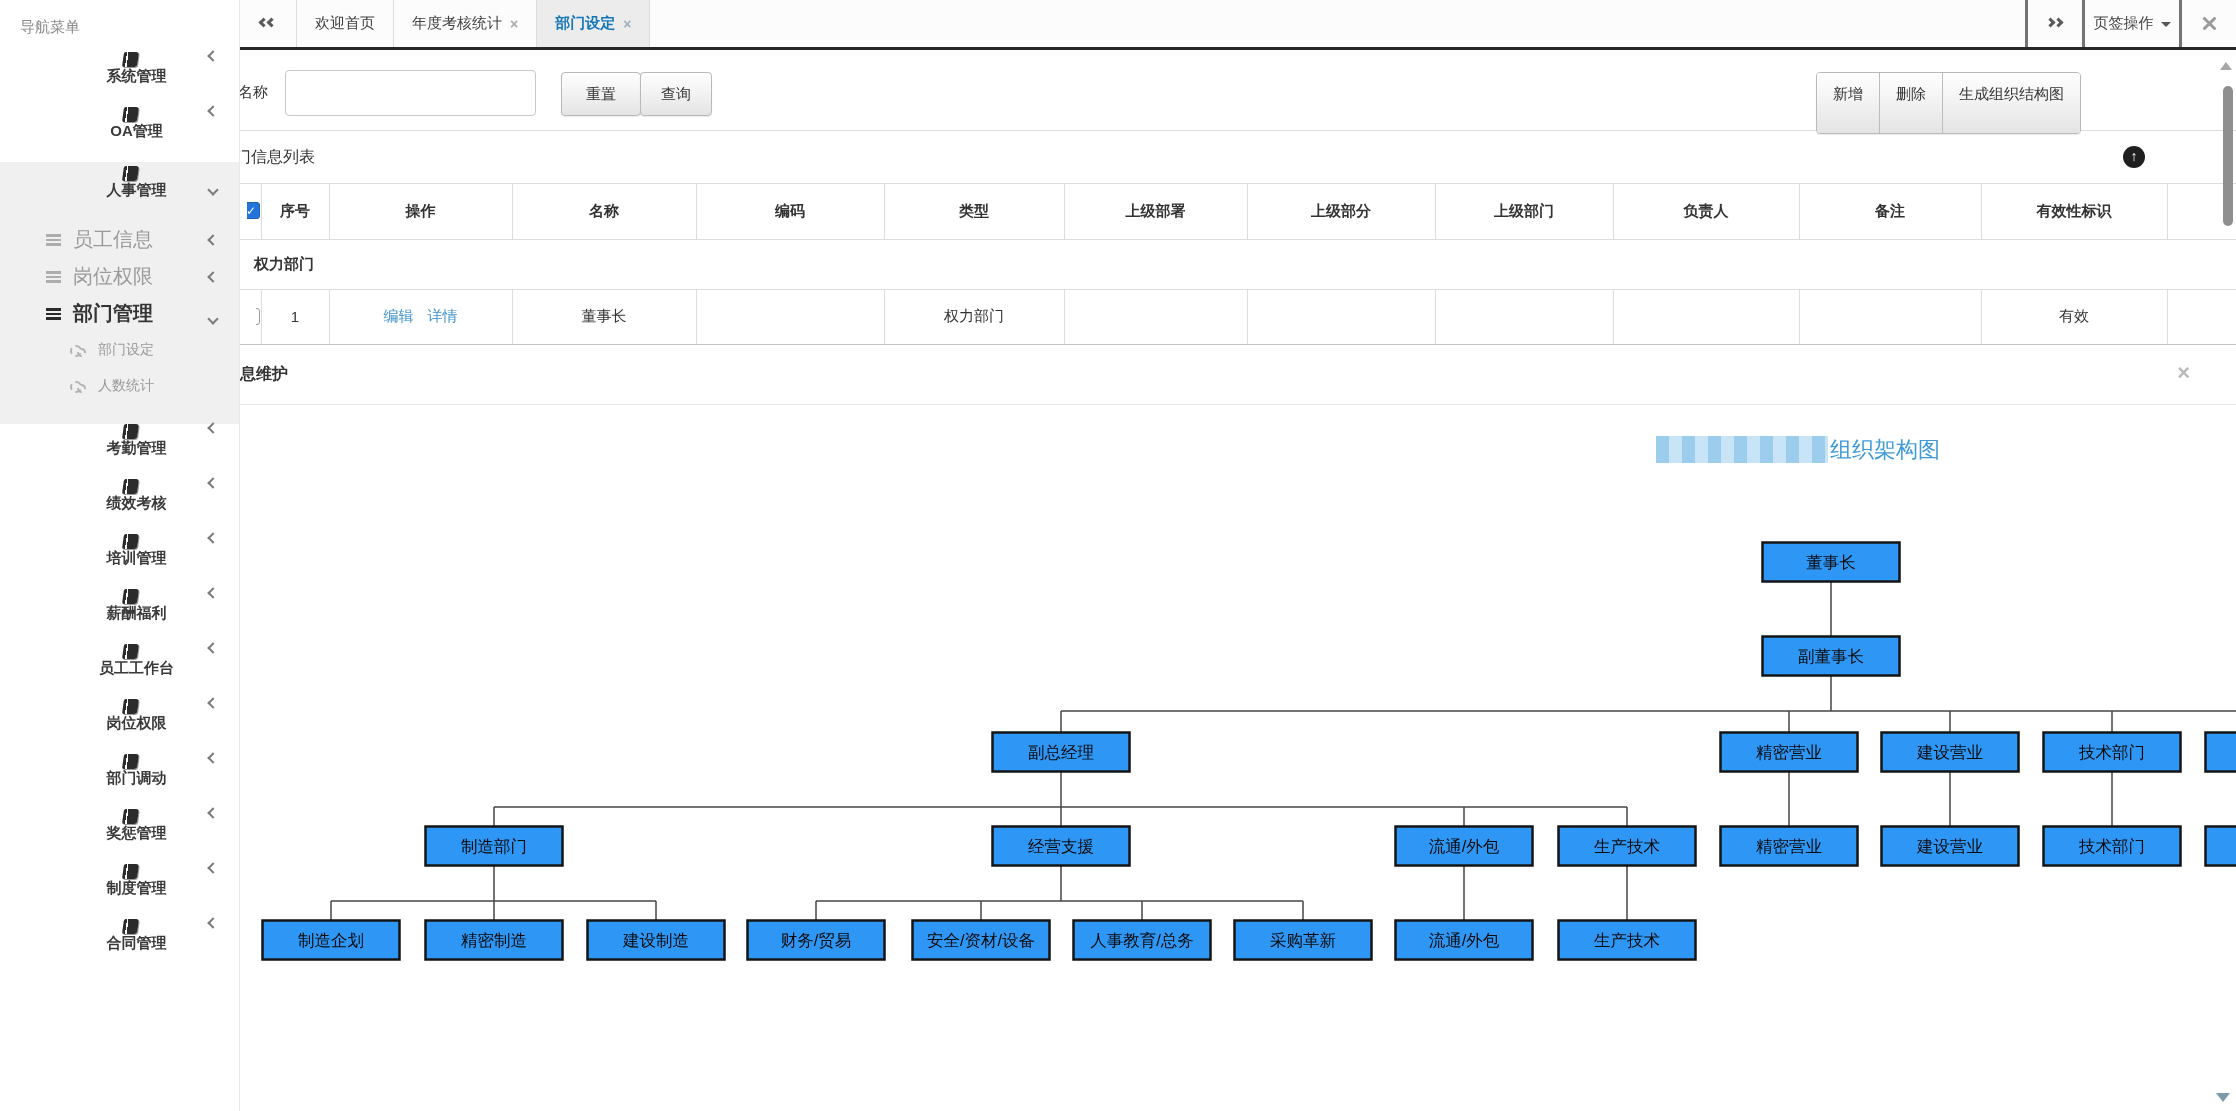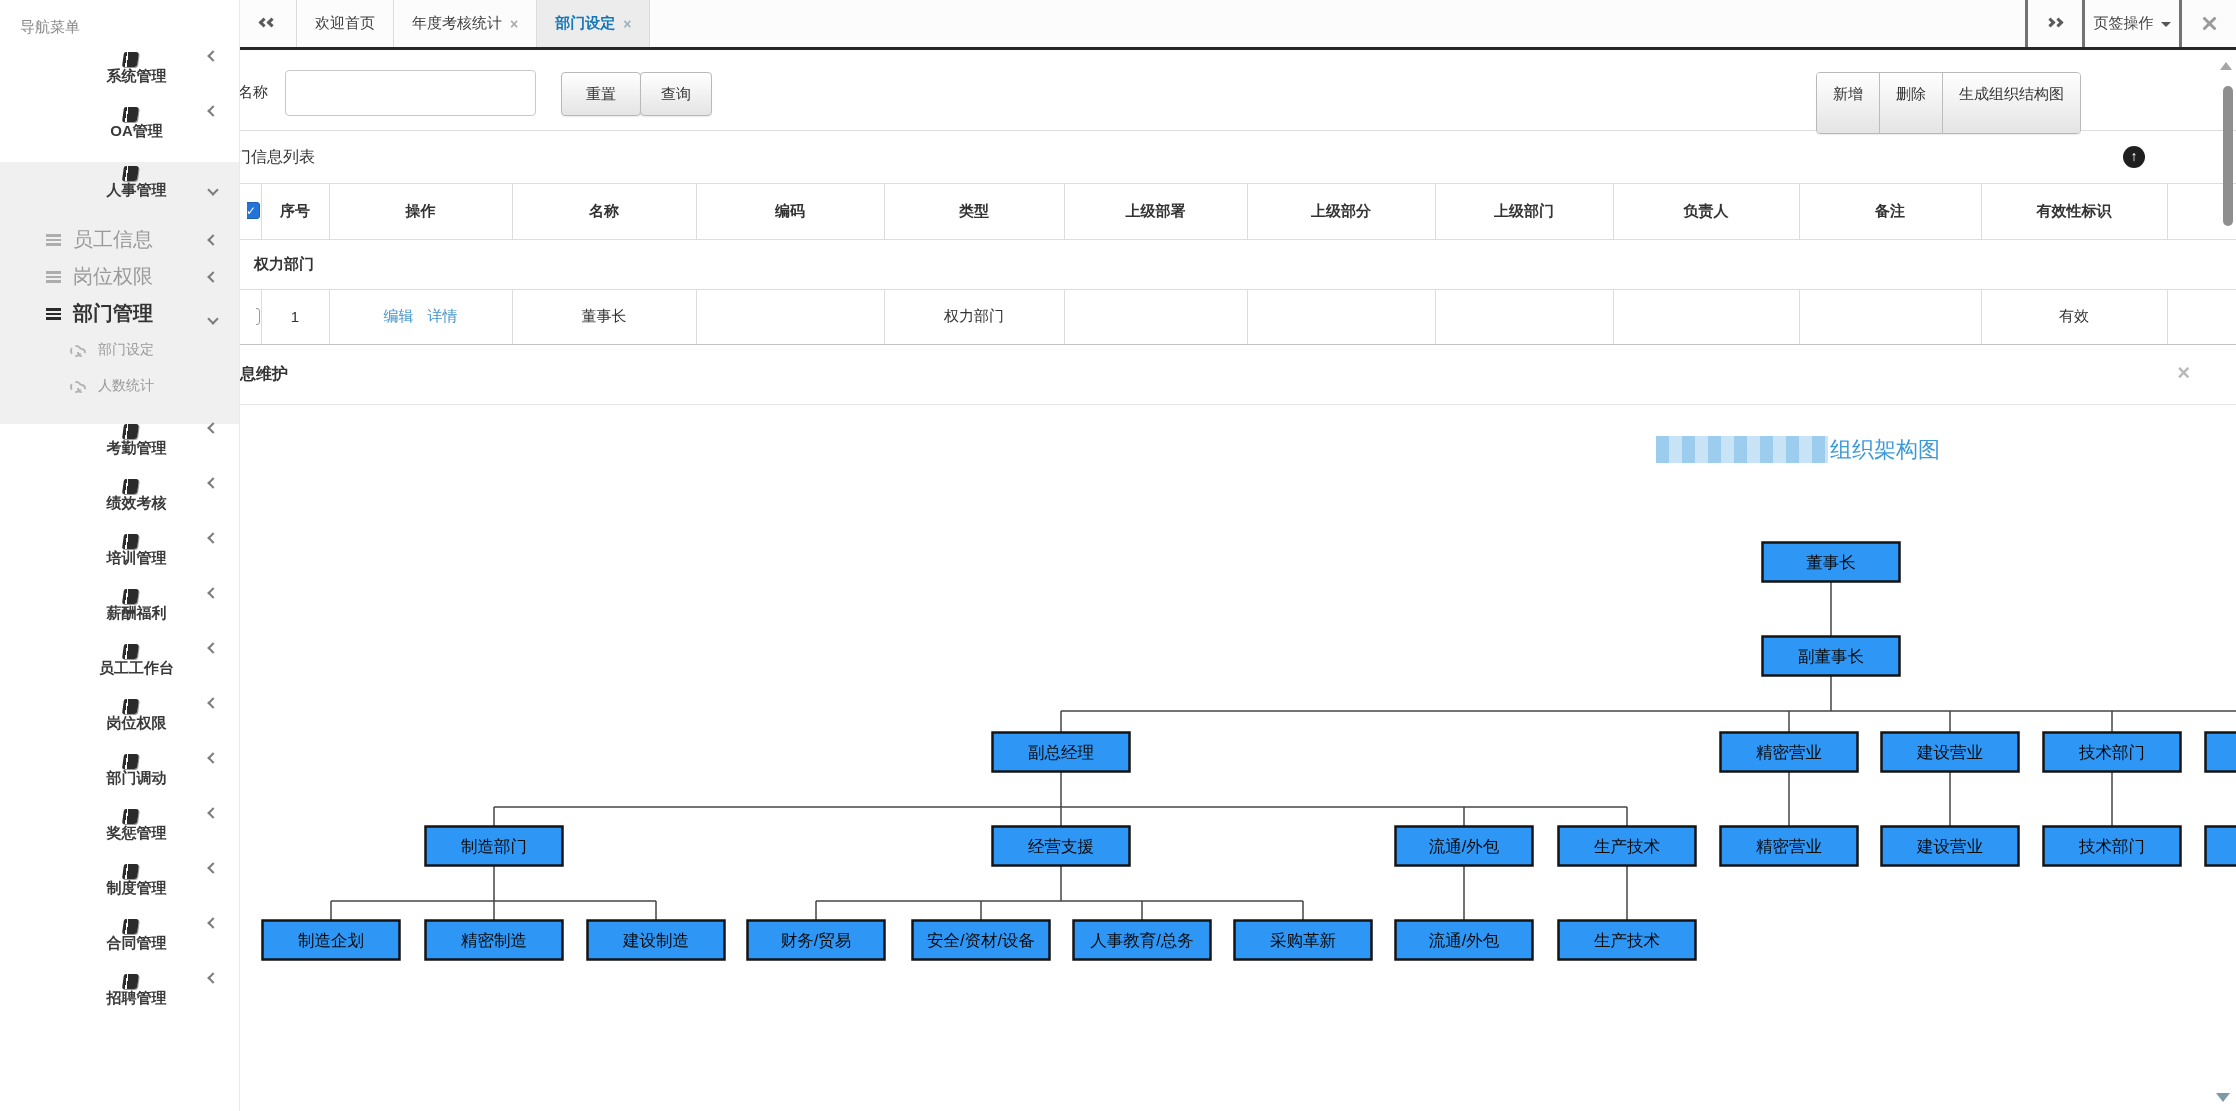--- a/index.html
+++ b/index.html
@@ -183,25 +183,20 @@
       <span class="chev cl"></span>
     </div>
   <div class="sb-item lv1">
       <span class="icon-book"></span>
       <span class="lbl">制度管理</span>
       <span class="chev cl"></span>
     </div>
   <div class="sb-item lv1">
       <span class="icon-book"></span>
       <span class="lbl">合同管理</span>
-      <span class="chev cl"></span>
-    </div>
-  <div class="sb-item lv1">
-      <span class="icon-book"></span>
-      <span class="lbl">招聘管理</span>
       <span class="chev cl"></span>
     </div>
 </aside>
 
 <nav class="tabbar">
   <div class="tcell narrow">
     <span class="dchev l">
         <i></i>
         <i></i>
       </span>

